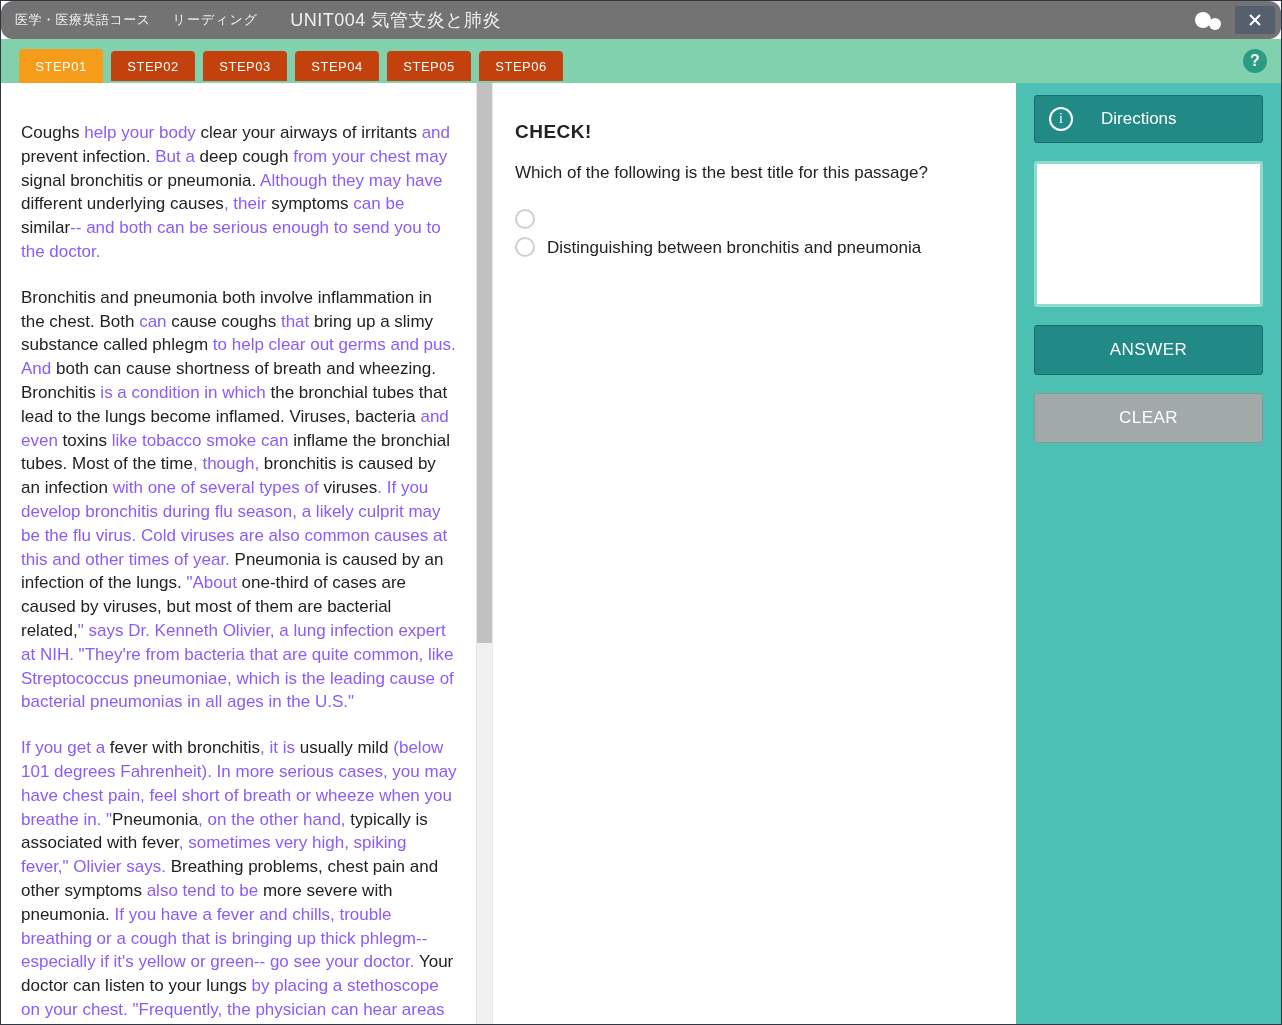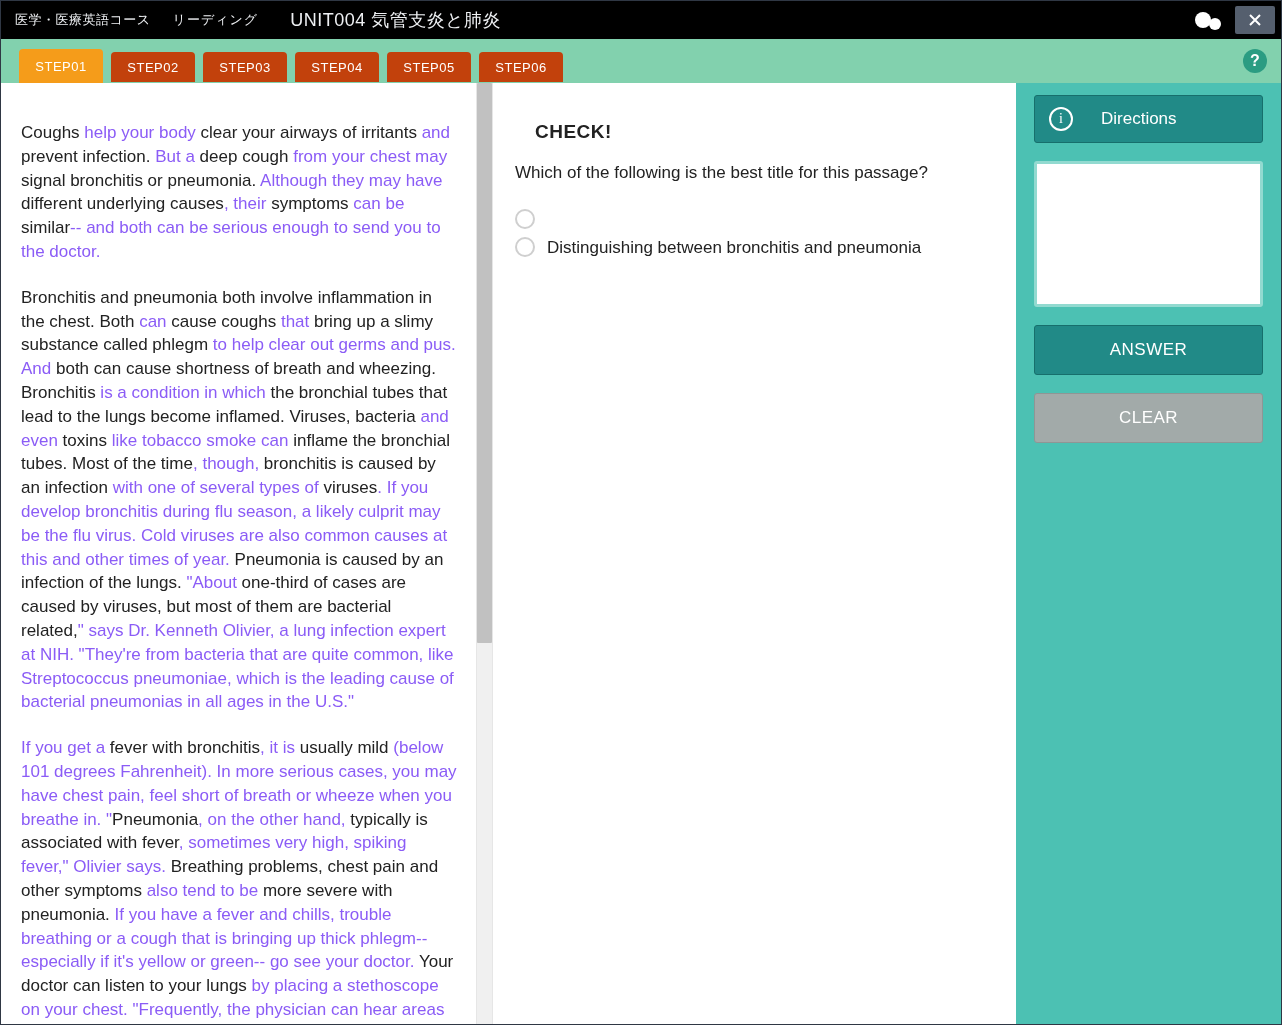--- a/index.html
+++ b/index.html
@@ -6,26 +6,27 @@
   body {
     font-family: "Segoe UI", Meiryo, "Hiragino Kaku Gothic ProN", sans-serif;
     width: 1282px; height: 1025px;
     background: #fff;
     overflow: hidden;
     border: 1px solid #2f3744;
   }
   
   .titlebar {
     height: 38px;
-    background: #000000;
+    background: #737373;
     color: #eef0f3;
     display: flex;
     align-items: center;
     padding: 0 0 0 14px;
     justify-content: space-between;
+    border-radius: 12px;
   }
   .titlebar-left { display: flex; align-items: center; gap: 22px; }
   .titlebar .crumb1 { font-size: 13px; letter-spacing: 0.5px; }
   .titlebar .crumb2 { font-size: 13px; letter-spacing: 1px; }
   .titlebar .unit-title { font-size: 18px; margin-left: 10px; letter-spacing: 0.5px; }
   .titlebar-right { display: flex; align-items: center; gap: 14px; }
   .logo-icon {
     width: 26px; height: 26px; position: relative;
   }
   .logo-icon::before, .logo-icon::after {
@@ -42,21 +43,20 @@
     font-size: 16px;
     border-radius: 2px;
     margin-right: 6px;
     cursor: pointer;
   }
   
   .stepbar {
     height: 44px;
     background: #82d1ae;
     display: flex;
-    align-items: center;
     padding: 0 18px;
     gap: 8px;
     position: relative;
   }
   .step-tab {
     height: 30px;
     min-width: 84px;
     padding: 0 14px;
     background: #c2410c;
     color: #fff;
@@ -124,21 +124,21 @@
     background: #c1c1c1;
     border-radius: 1px;
   }
   
   .question-panel {
     flex: 1;
     padding: 38px 30px 0 22px;
     font-size: 17px;
     color: #222;
   }
-  .check-title { font-weight: 700; font-size: 19px; margin-bottom: 18px; letter-spacing: 0.5px; margin-left: 20px; }
+  .check-title { font-weight: 700; font-size: 19px; margin-bottom: 18px; letter-spacing: 0.5px; }
   .question-text { margin-bottom: 22px; line-height: 1.4; }
   .options { display: flex; flex-direction: column; gap: 6px; }
   .option {
     display: flex; align-items: flex-start;
     gap: 12px;
     cursor: pointer;
     line-height: 1.5;
   }
   .radio-circle {
     width: 20px; height: 20px; flex-shrink: 0;

